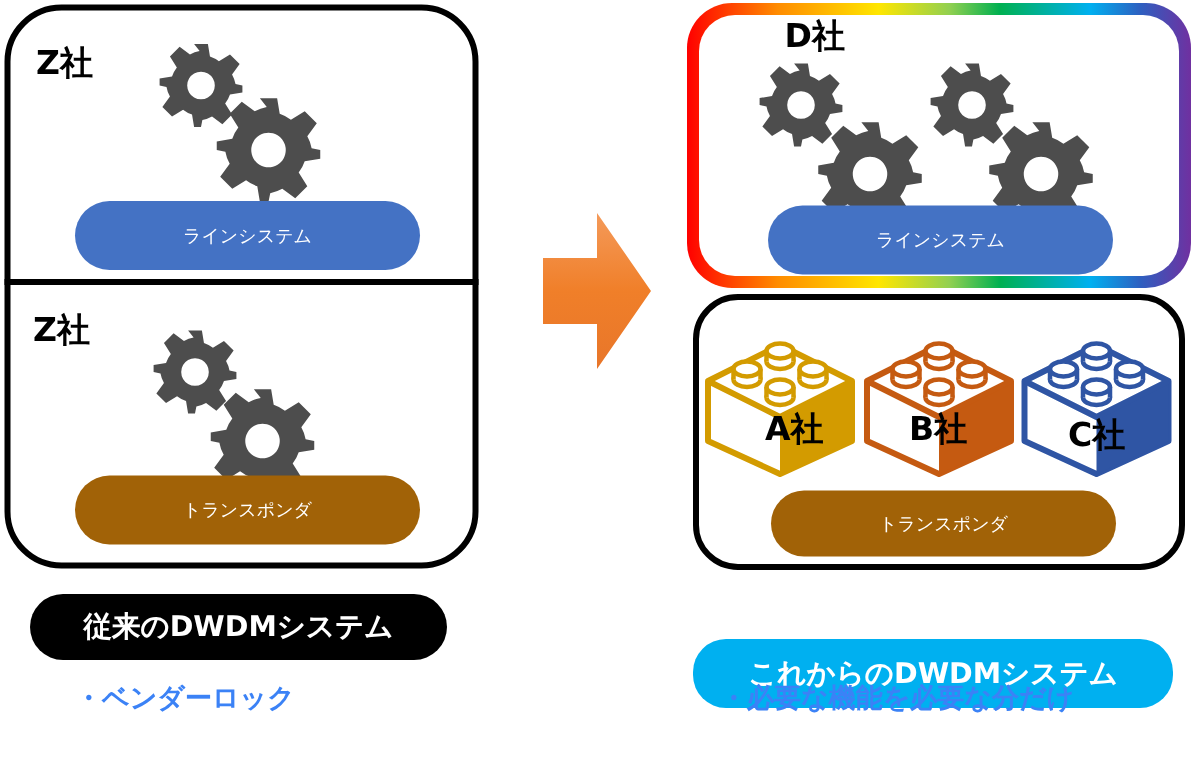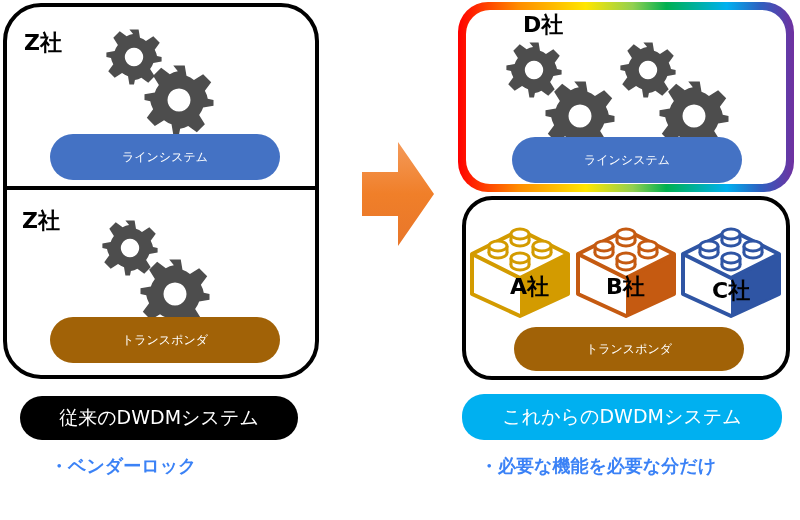--- a/index.html
+++ b/index.html
@@ -23,23 +23,23 @@
   .arrow { left:362px; top:142px; width:72px; height:104px; }
 
   
   .rainbow-outer { left:458px; top:2px; width:336px; height:190px; border-radius:30px;
      background:linear-gradient(90deg,#ff0000 0%,#ff8c00 18%,#ffe600 38%,#92d050 52%,#00b050 62%,#00b0f0 80%,#2e5fc0 90%,#7030a0 100%); }
   .rainbow-inner { left:466px; top:10px; width:320px; height:174px; border-radius:24px; background:#fff; }
 
   
   .right-box { left:462px; top:196px; width:328px; height:184px; border:4px solid #000; border-radius:30px; box-sizing:border-box; }
 
-  .title-pill { border-radius:22px; font-size:19px; font-weight:normal; display:flex; align-items:center; justify-content:center; }
+  .title-pill { border-radius:22px; font-size:19px; font-weight:bold; display:flex; align-items:center; justify-content:center; }
   .title-black { background:#000; color:#fff; }
-  .title-cyan { background:#00b0f0; color:#fff; }
+  .title-cyan { background:#00b0f0; color:#fff;margin-top:32px; }
 
   .bullets { font-size:18px; font-weight:bold; color:#3b82f6; line-height:26px; }
   .bullets div { white-space:nowrap; }
 
   .block-label { font-size:22px; font-weight:bold; color:#000000; line-height:1; }
 </style>
 </head>
 <body>
 
 <svg width="0" height="0" style="position:absolute">

